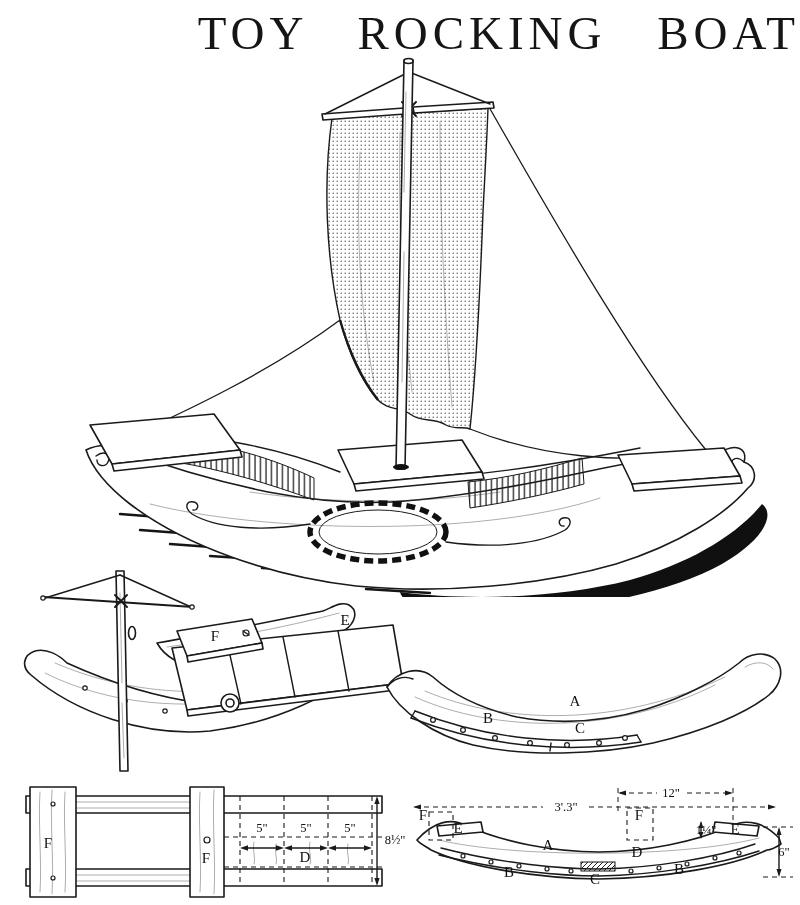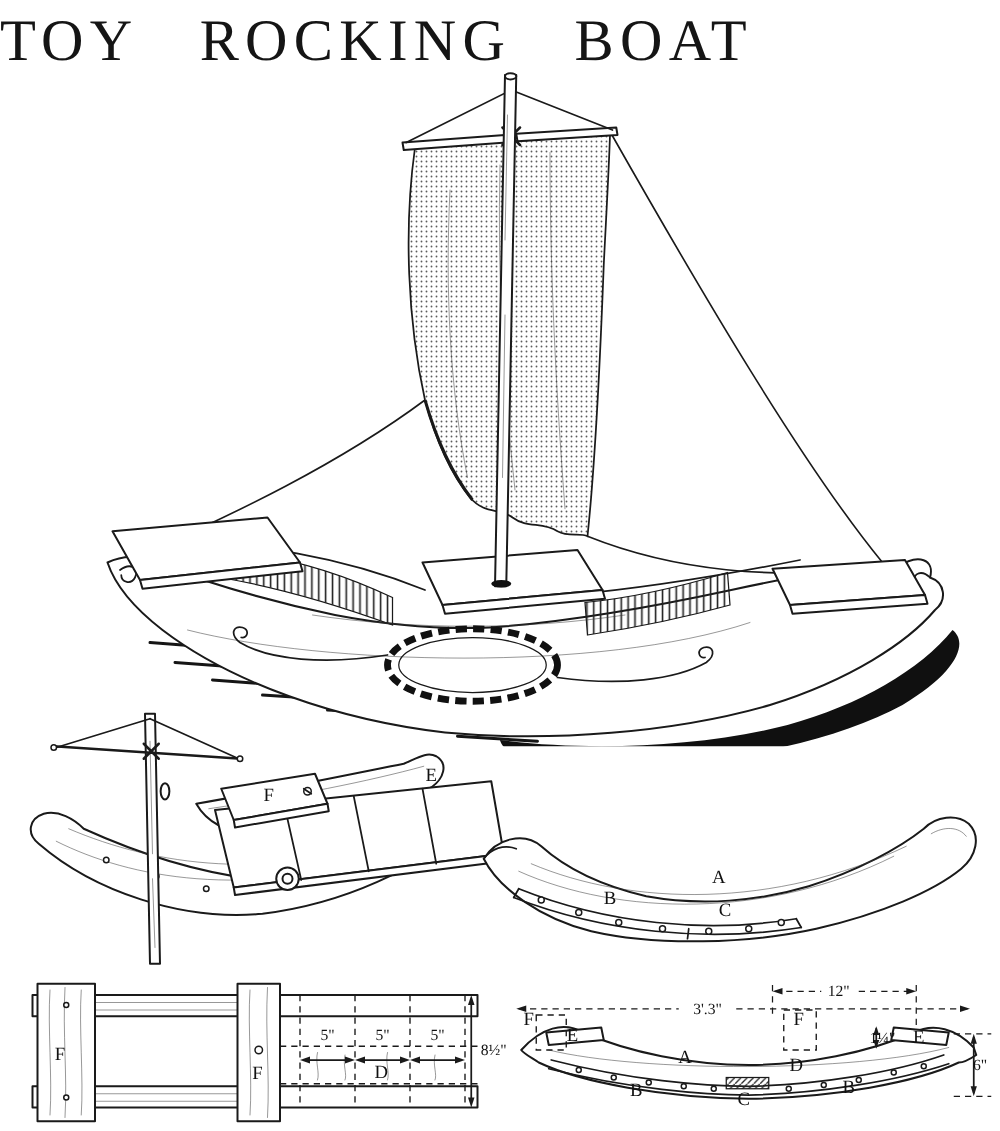--- a/index.html
+++ b/index.html
@@ -1,18 +1,18 @@
 <!DOCTYPE html>
 <html><head>
 <meta charset="utf-8">
 <style>
   html,body{margin:0;padding:0;background:#e8e8e8;}
   .page{position:relative;width:800px;height:905px;background:#ffffff;overflow:hidden;
         font-family:"Liberation Serif",serif;color:#111;}
-  .title{position:absolute;top:6px;left:0;width:100%;margin:0;text-align:left;
+  .title{position:absolute;top:6px;left:0;width:100%;margin:0;text-align:right;
          font-family:"Liberation Serif",serif;font-weight:normal;font-size:47px;
          letter-spacing:5px;word-spacing:34px;color:#151515;}
   .fig{position:absolute;}
   .fig-main{left:0;top:52px;}
   .fig-assembly{left:15px;top:563px;}
   .fig-profile{left:375px;top:645px;}
   .fig-plan{left:18px;top:782px;}
   .fig-elev{left:403px;top:782px;}
   svg{display:block;}
   .ln{fill:none;stroke:#1a1a1a;stroke-width:1.4;stroke-linecap:round;stroke-linejoin:round;}

